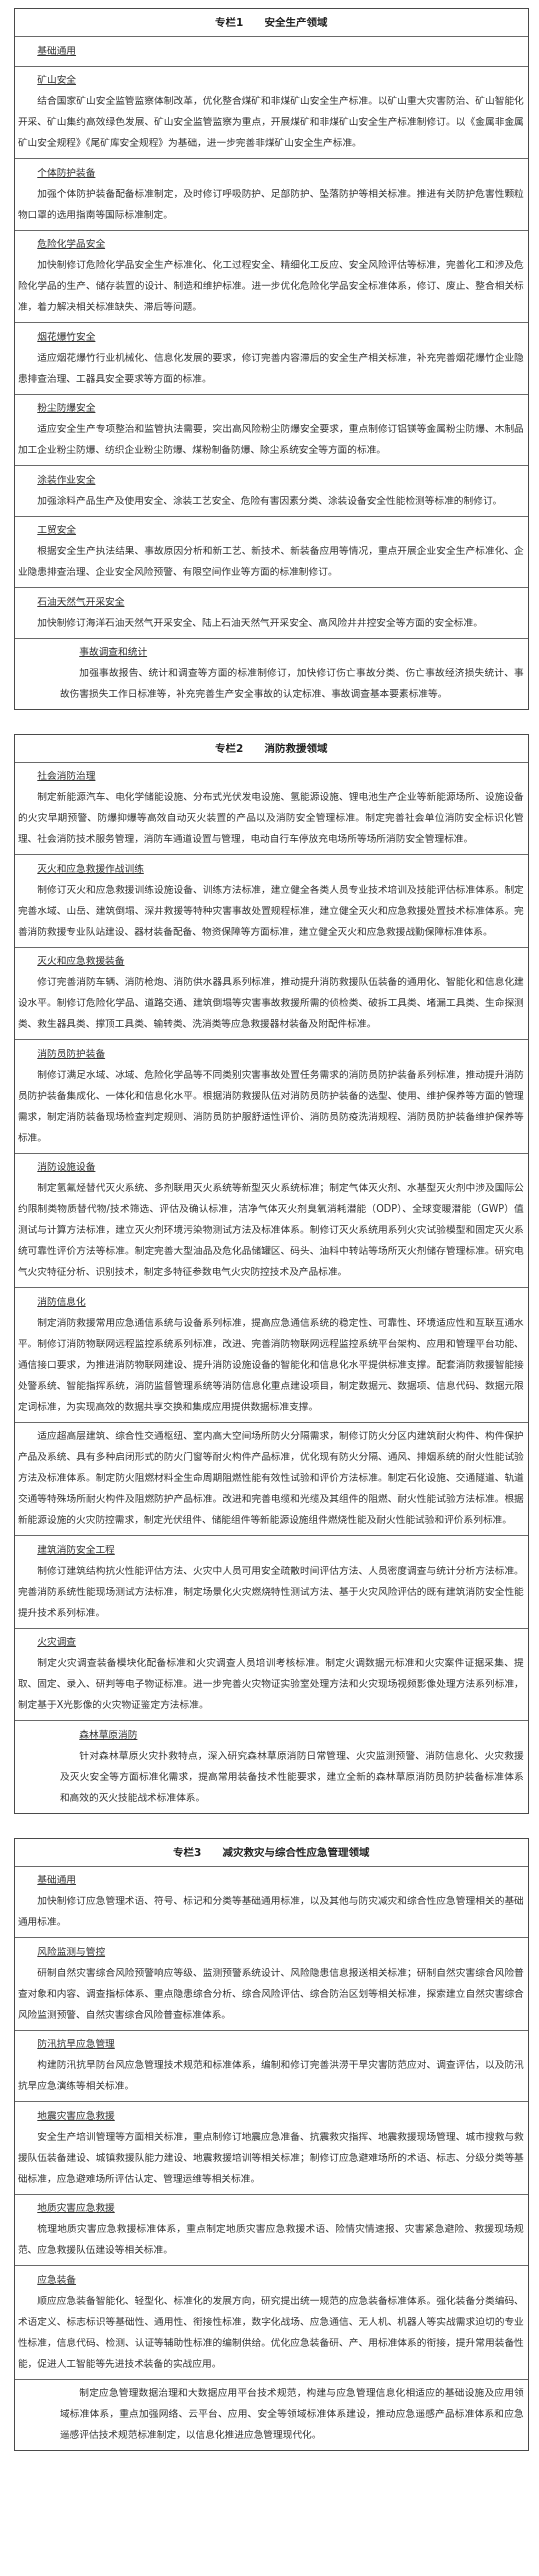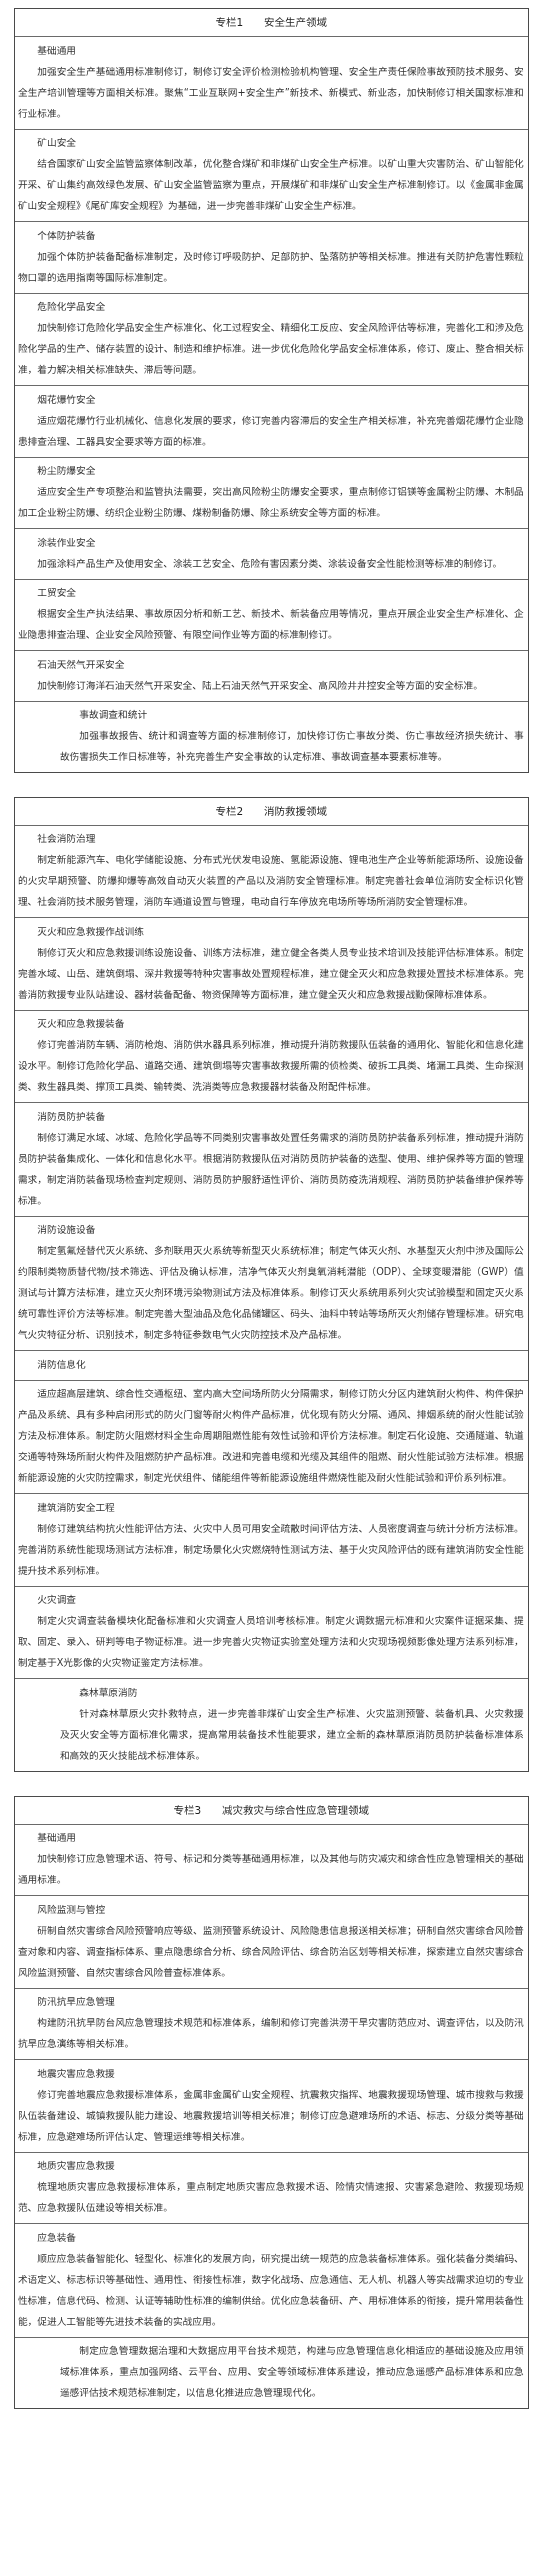--- a/index.html
+++ b/index.html
@@ -19,21 +19,21 @@
     border: 1.7px solid #4a4a4a;
     background: #ffffff;
     margin-bottom: 23.6px;
   }
   .panel:last-child {
     margin-bottom: 0;
   }
   .panel-title {
     border-bottom: 0.8px solid #6a6a6a;
     text-align: center;
-    font-weight: normal;
+    font-weight: bold;
     color: #1f1f1f;
     font-size: 10.5px;
     line-height: 17px;
     padding: 5px 0;
   }
   .panel-title .panel-label {
     margin-right: 2em;
   }
   .section-row {
     border-bottom: 0.8px solid #6a6a6a;
@@ -41,20 +41,21 @@
   }
   .section-row:last-child {
     border-bottom: none;
     margin-left: 42px;
   }
   .section-name {
     font-size: 9.7px;
     line-height: 21px;
     text-indent: 2em;
     color: #333333;
+    text-decoration: underline;
   }
   .section-body {
     margin: 0;
     font-size: 9.7px;
     line-height: 21px;
     text-indent: 2em;
     text-align: justify;
     color: #333333;
     word-break: break-all;
   }
@@ -64,21 +65,20 @@
 
 <div class="doc">
   <div id="panels-root">
   <section class="panel">
     <div class="panel-title">
       <span class="panel-label">专栏1</span><span class="panel-heading">安全生产领域</span>
     </div>
     <div class="panel-sections">
   <div class="section-row">
     <div class="section-name">基础通用</div>
-    <p class="section-body">加强安全生产基础通用标准制修订，制修订安全评价检测检验机构管理、安全生产责任保险事故预防技术服务、安全生产培训管理等方面相关标准。聚焦“工业互联网+安全生产”新技术、新模式、新业态，加快制修订相关国家标准和行业标准。</p>
   </div>
 
   <div class="section-row">
     <div class="section-name">矿山安全</div>
     <p class="section-body">结合国家矿山安全监管监察体制改革，优化整合煤矿和非煤矿山安全生产标准。以矿山重大灾害防治、矿山智能化开采、矿山集约高效绿色发展、矿山安全监管监察为重点，开展煤矿和非煤矿山安全生产标准制修订。以《金属非金属矿山安全规程》《尾矿库安全规程》为基础，进一步完善非煤矿山安全生产标准。</p>
   </div>
 
   <div class="section-row">
     <div class="section-name">个体防护装备</div>
     <p class="section-body">加强个体防护装备配备标准制定，及时修订呼吸防护、足部防护、坠落防护等相关标准。推进有关防护危害性颗粒物口罩的选用指南等国际标准制定。</p>
@@ -147,39 +147,40 @@
     <p class="section-body">制修订满足水域、冰域、危险化学品等不同类别灾害事故处置任务需求的消防员防护装备系列标准，推动提升消防员防护装备集成化、一体化和信息化水平。根据消防救援队伍对消防员防护装备的选型、使用、维护保养等方面的管理需求，制定消防装备现场检查判定规则、消防员防护服舒适性评价、消防员防疫洗消规程、消防员防护装备维护保养等标准。</p>
   </div>
 
   <div class="section-row">
     <div class="section-name">消防设施设备</div>
     <p class="section-body">制定氢氟烃替代灭火系统、多剂联用灭火系统等新型灭火系统标准；制定气体灭火剂、水基型灭火剂中涉及国际公约限制类物质替代物/技术筛选、评估及确认标准，洁净气体灭火剂臭氧消耗潜能（ODP）、全球变暖潜能（GWP）值测试与计算方法标准，建立灭火剂环境污染物测试方法及标准体系。制修订灭火系统用系列火灾试验模型和固定灭火系统可靠性评价方法等标准。制定完善大型油品及危化品储罐区、码头、油料中转站等场所灭火剂储存管理标准。研究电气火灾特征分析、识别技术，制定多特征参数电气火灾防控技术及产品标准。</p>
   </div>
 
   <div class="section-row">
     <div class="section-name">消防信息化</div>
+    <p class="section-body">制定消防救援常用应急通信系统与设备系列标准，提高应急通信系统的稳定性、可靠性、环境适应性和互联互通水平。制修订消防物联网远程监控系统系列标准，改进、完善消防物联网远程监控系统平台架构、应用和管理平台功能、通信接口要求，为推进消防物联网建设、提升消防设施设备的智能化和信息化水平提供标准支撑。配套消防救援智能接处警系统、智能指挥系统，消防监督管理系统等消防信息化重点建设项目，制定数据元、数据项、信息代码、数据元限定词标准，为实现高效的数据共享交换和集成应用提供数据标准支撑。</p>
   </div>
 
   <div class="section-row">
     <p class="section-body">适应超高层建筑、综合性交通枢纽、室内高大空间场所防火分隔需求，制修订防火分区内建筑耐火构件、构件保护产品及系统、具有多种启闭形式的防火门窗等耐火构件产品标准，优化现有防火分隔、通风、排烟系统的耐火性能试验方法及标准体系。制定防火阻燃材料全生命周期阻燃性能有效性试验和评价方法标准。制定石化设施、交通隧道、轨道交通等特殊场所耐火构件及阻燃防护产品标准。改进和完善电缆和光缆及其组件的阻燃、耐火性能试验方法标准。根据新能源设施的火灾防控需求，制定光伏组件、储能组件等新能源设施组件燃烧性能及耐火性能试验和评价系列标准。</p>
   </div>
 
   <div class="section-row">
     <div class="section-name">建筑消防安全工程</div>
     <p class="section-body">制修订建筑结构抗火性能评估方法、火灾中人员可用安全疏散时间评估方法、人员密度调查与统计分析方法标准。完善消防系统性能现场测试方法标准，制定场景化火灾燃烧特性测试方法、基于火灾风险评估的既有建筑消防安全性能提升技术系列标准。</p>
   </div>
 
   <div class="section-row">
     <div class="section-name">火灾调查</div>
     <p class="section-body">制定火灾调查装备模块化配备标准和火灾调查人员培训考核标准。制定火调数据元标准和火灾案件证据采集、提取、固定、录入、研判等电子物证标准。进一步完善火灾物证实验室处理方法和火灾现场视频影像处理方法系列标准，制定基于X光影像的火灾物证鉴定方法标准。</p>
   </div>
 
   <div class="section-row">
     <div class="section-name">森林草原消防</div>
-    <p class="section-body">针对森林草原火灾扑救特点，进一步完善非煤矿山安全生产标准、火灾监测预警、装备机具、火灾救援及灭火安全等方面标准化需求，提高常用装备技术性能要求，建立全新的森林草原消防员防护装备标准体系和高效的灭火技能战术标准体系。</p>
+    <p class="section-body">针对森林草原火灾扑救特点，深入研究森林草原消防日常管理、火灾监测预警、消防信息化、火灾救援及灭火安全等方面标准化需求，提高常用装备技术性能要求，建立全新的森林草原消防员防护装备标准体系和高效的灭火技能战术标准体系。</p>
   </div>
 </div>
   </section>
 
   <section class="panel">
     <div class="panel-title">
       <span class="panel-label">专栏3</span><span class="panel-heading">减灾救灾与综合性应急管理领域</span>
     </div>
     <div class="panel-sections">
   <div class="section-row">
@@ -192,21 +193,21 @@
     <p class="section-body">研制自然灾害综合风险预警响应等级、监测预警系统设计、风险隐患信息报送相关标准；研制自然灾害综合风险普查对象和内容、调查指标体系、重点隐患综合分析、综合风险评估、综合防治区划等相关标准，探索建立自然灾害综合风险监测预警、自然灾害综合风险普查标准体系。</p>
   </div>
 
   <div class="section-row">
     <div class="section-name">防汛抗旱应急管理</div>
     <p class="section-body">构建防汛抗旱防台风应急管理技术规范和标准体系，编制和修订完善洪涝干旱灾害防范应对、调查评估，以及防汛抗旱应急演练等相关标准。</p>
   </div>
 
   <div class="section-row">
     <div class="section-name">地震灾害应急救援</div>
-    <p class="section-body">修订完善地震应急救援标准体系，金属非金属矿山安全规程、抗震救灾指挥、地震救援现场管理、城市搜救与救援队伍装备建设、城镇救援队能力建设、地震救援培训等相关标准；制修订应急避难场所的术语、标志、分级分类等基础标准，应急避难场所评估认定、管理运维等相关标准。</p>
+    <p class="section-body">安全生产培训管理等方面相关标准，重点制修订地震应急准备、抗震救灾指挥、地震救援现场管理、城市搜救与救援队伍装备建设、城镇救援队能力建设、地震救援培训等相关标准；制修订应急避难场所的术语、标志、分级分类等基础标准，应急避难场所评估认定、管理运维等相关标准。</p>
   </div>
 
   <div class="section-row">
     <div class="section-name">地质灾害应急救援</div>
     <p class="section-body">梳理地质灾害应急救援标准体系，重点制定地质灾害应急救援术语、险情灾情速报、灾害紧急避险、救援现场规范、应急救援队伍建设等相关标准。</p>
   </div>
 
   <div class="section-row">
     <div class="section-name">应急装备</div>
     <p class="section-body">顺应应急装备智能化、轻型化、标准化的发展方向，研究提出统一规范的应急装备标准体系。强化装备分类编码、术语定义、标志标识等基础性、通用性、衔接性标准，数字化战场、应急通信、无人机、机器人等实战需求迫切的专业性标准，信息代码、检测、认证等辅助性标准的编制供给。优化应急装备研、产、用标准体系的衔接，提升常用装备性能，促进人工智能等先进技术装备的实战应用。</p>

